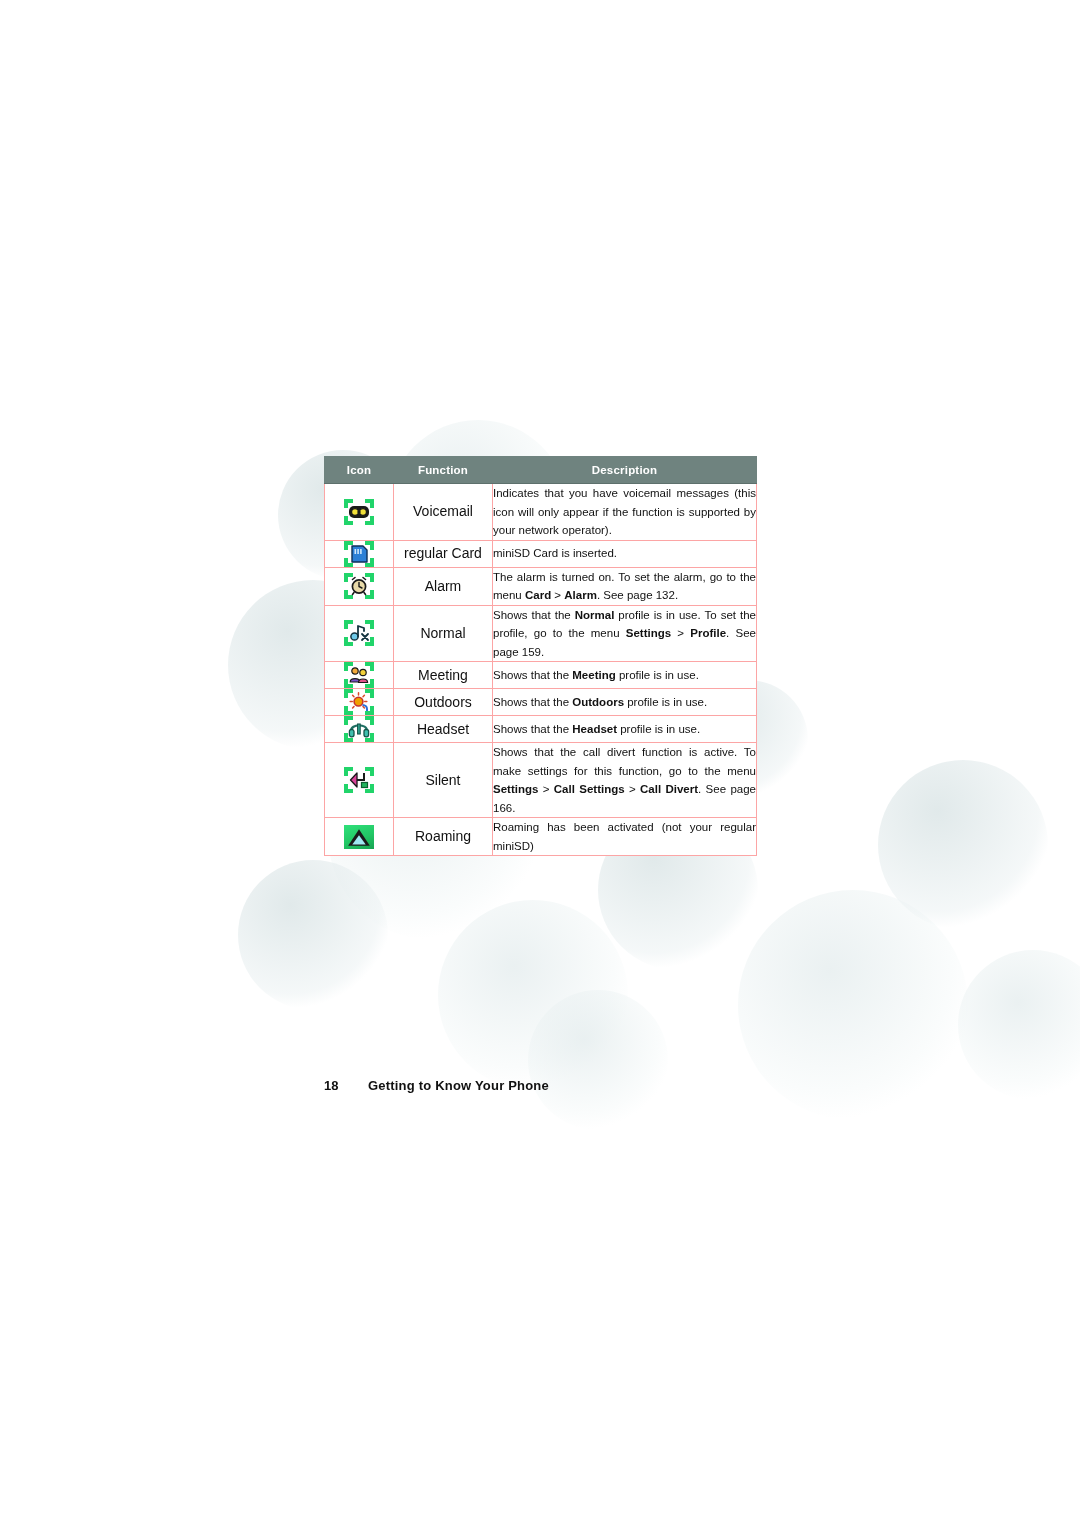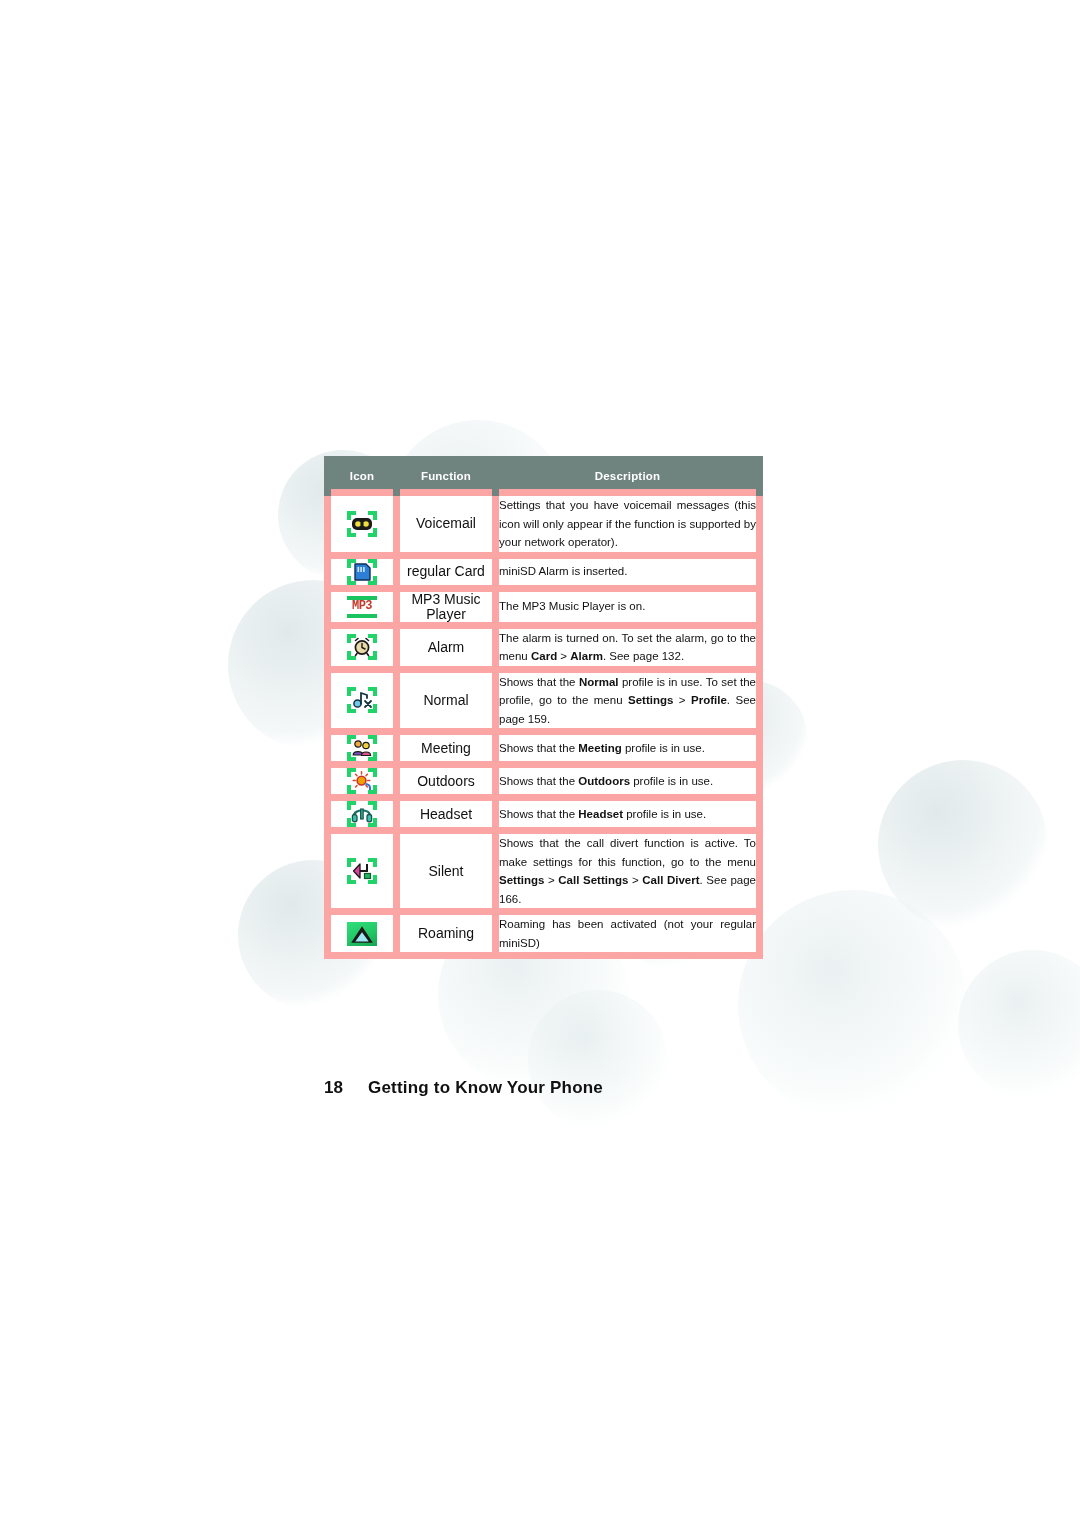--- a/index.html
+++ b/index.html
@@ -44,21 +44,21 @@
     z-index: 2;
   }
   table.icon-table {
     border-collapse: collapse;
     width: 432px;
     table-layout: fixed;
     background: #ffffff;
   }
   table.icon-table th,
   table.icon-table td {
-    border: 7px solid #fca5a5;
+    border: 1px solid #fca5a5;
     padding: 0;
     vertical-align: middle;
   }
   table.icon-table thead th {
     background: #6f837f;
     color: #ffffff;
     font-size: 11.5px;
     font-weight: bold;
     height: 26px;
     line-height: 26px;
@@ -157,21 +157,21 @@
   }
 
   
   #page-footer {
     position: absolute;
     left: 324px;
     top: 1078px;
     z-index: 2;
     display: flex;
     align-items: baseline;
-    font-size: 17px;
+    font-size: 13px;
     color: #111111;
   }
   #page-footer .pagenum {
     font-weight: bold;
     width: 44px;
   }
   #page-footer .chapter {
     font-weight: bold;
     letter-spacing: 0.2px;
   }
@@ -227,21 +227,21 @@
               <svg viewBox="0 0 22 20" preserveAspectRatio="none">
                 <rect x="1" y="4" width="20" height="12" rx="5" fill="#1a1a1a"></rect>
                 <circle cx="7" cy="10" r="3.4" fill="#f2e03a" stroke="#1a1a1a" stroke-width="1.2"></circle>
                 <circle cx="15" cy="10" r="3.4" fill="#f2e03a" stroke="#1a1a1a" stroke-width="1.2"></circle>
                 <rect x="9.6" y="9" width="2.8" height="2" fill="#1a1a1a"></rect>
               </svg>
             </span>
           </span>
         </td>
         <td class="cell-func">Voicemail</td>
-        <td class="cell-desc">Settings that you have voicemail messages (this icon will only appear if the function is supported by your network operator).</td>
+        <td class="cell-desc">Indicates that you have voicemail messages (this icon will only appear if the function is supported by your network operator).</td>
       </tr>
 
       <tr>
         <td class="cell-icon">
           <span class="ico">
             <span class="frame">
                 <i class="cnr-tl-h"></i>
                 <i class="cnr-tl-v"></i>
                 <i class="cnr-tr-h"></i>
                 <i class="cnr-tr-v"></i>
@@ -254,34 +254,23 @@
               <svg viewBox="0 0 22 20" preserveAspectRatio="none">
                 <path d="M4 2 L15 2 L19 6 L19 18 L4 18 Z" fill="#2d7fd6" stroke="#0f2f58" stroke-width="1.4" stroke-linejoin="round"></path>
                 <rect x="6.5" y="5" width="1.6" height="5" fill="#cfe6fb"></rect>
                 <rect x="9.3" y="5" width="1.6" height="5" fill="#cfe6fb"></rect>
                 <rect x="12.1" y="5" width="1.6" height="5" fill="#cfe6fb"></rect>
               </svg>
             </span>
           </span>
         </td>
         <td class="cell-func">regular Card</td>
-        <td class="cell-desc nojust">miniSD Alarm is inserted.</td>
-      </tr>
-
-      <tr>
-        <td class="cell-icon">
-          <span class="ico ico-mp3">
-            <span class="mp3-bar top"></span>
-            <span class="mp3-txt">MP3</span>
-            <span class="mp3-bar bot"></span>
-          </span>
-        </td>
-        <td class="cell-func">MP3 Music Player</td>
-        <td class="cell-desc nojust">The MP3 Music Player is on.</td>
-      </tr>
+        <td class="cell-desc nojust">miniSD Card is inserted.</td>
+      </tr>
+
 
       <tr>
         <td class="cell-icon">
           <span class="ico">
             <span class="frame">
                 <i class="cnr-tl-h"></i>
                 <i class="cnr-tl-v"></i>
                 <i class="cnr-tr-h"></i>
                 <i class="cnr-tr-v"></i>
                 <i class="cnr-bl-h"></i>

